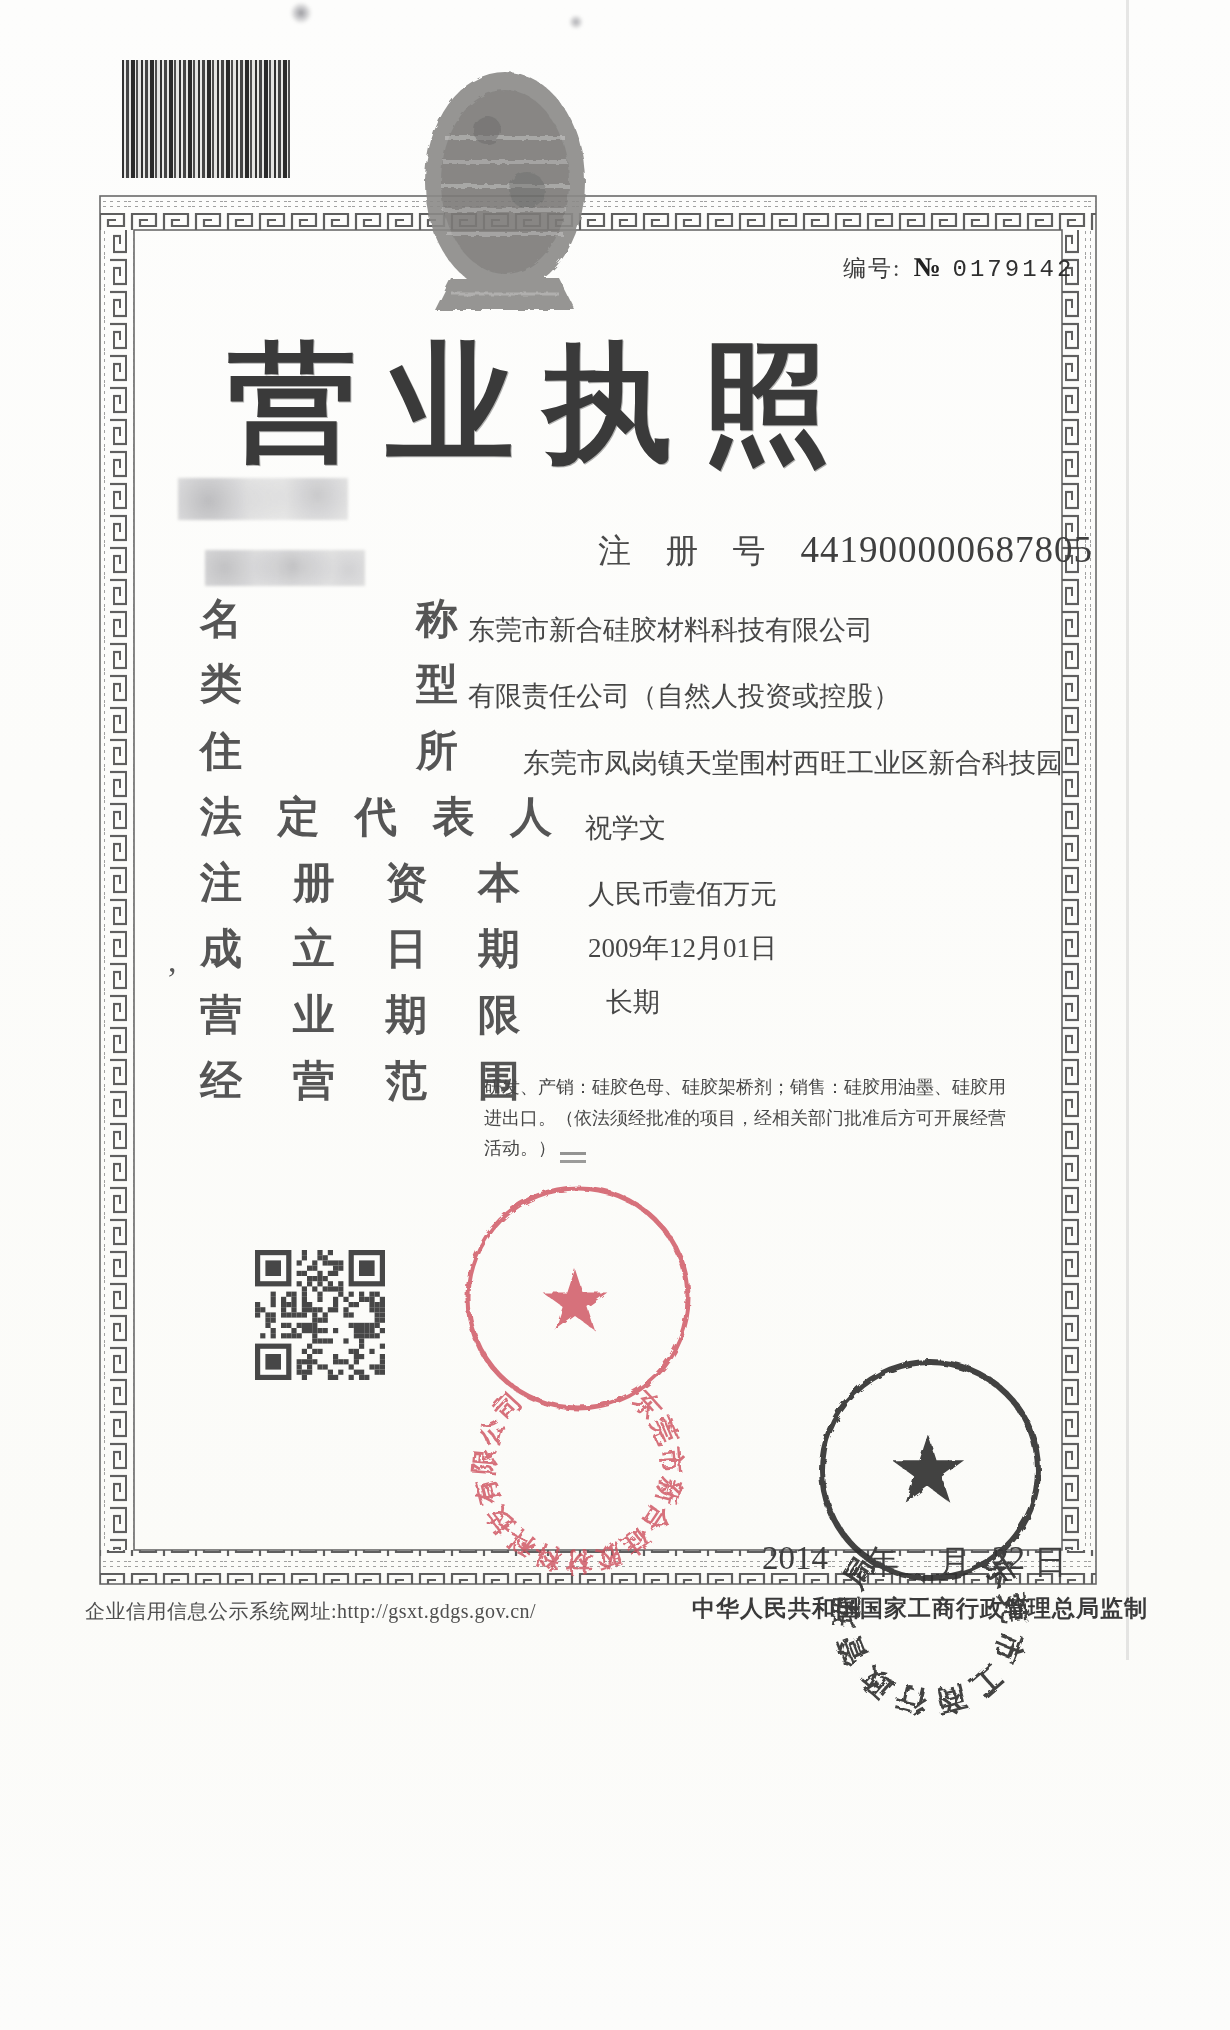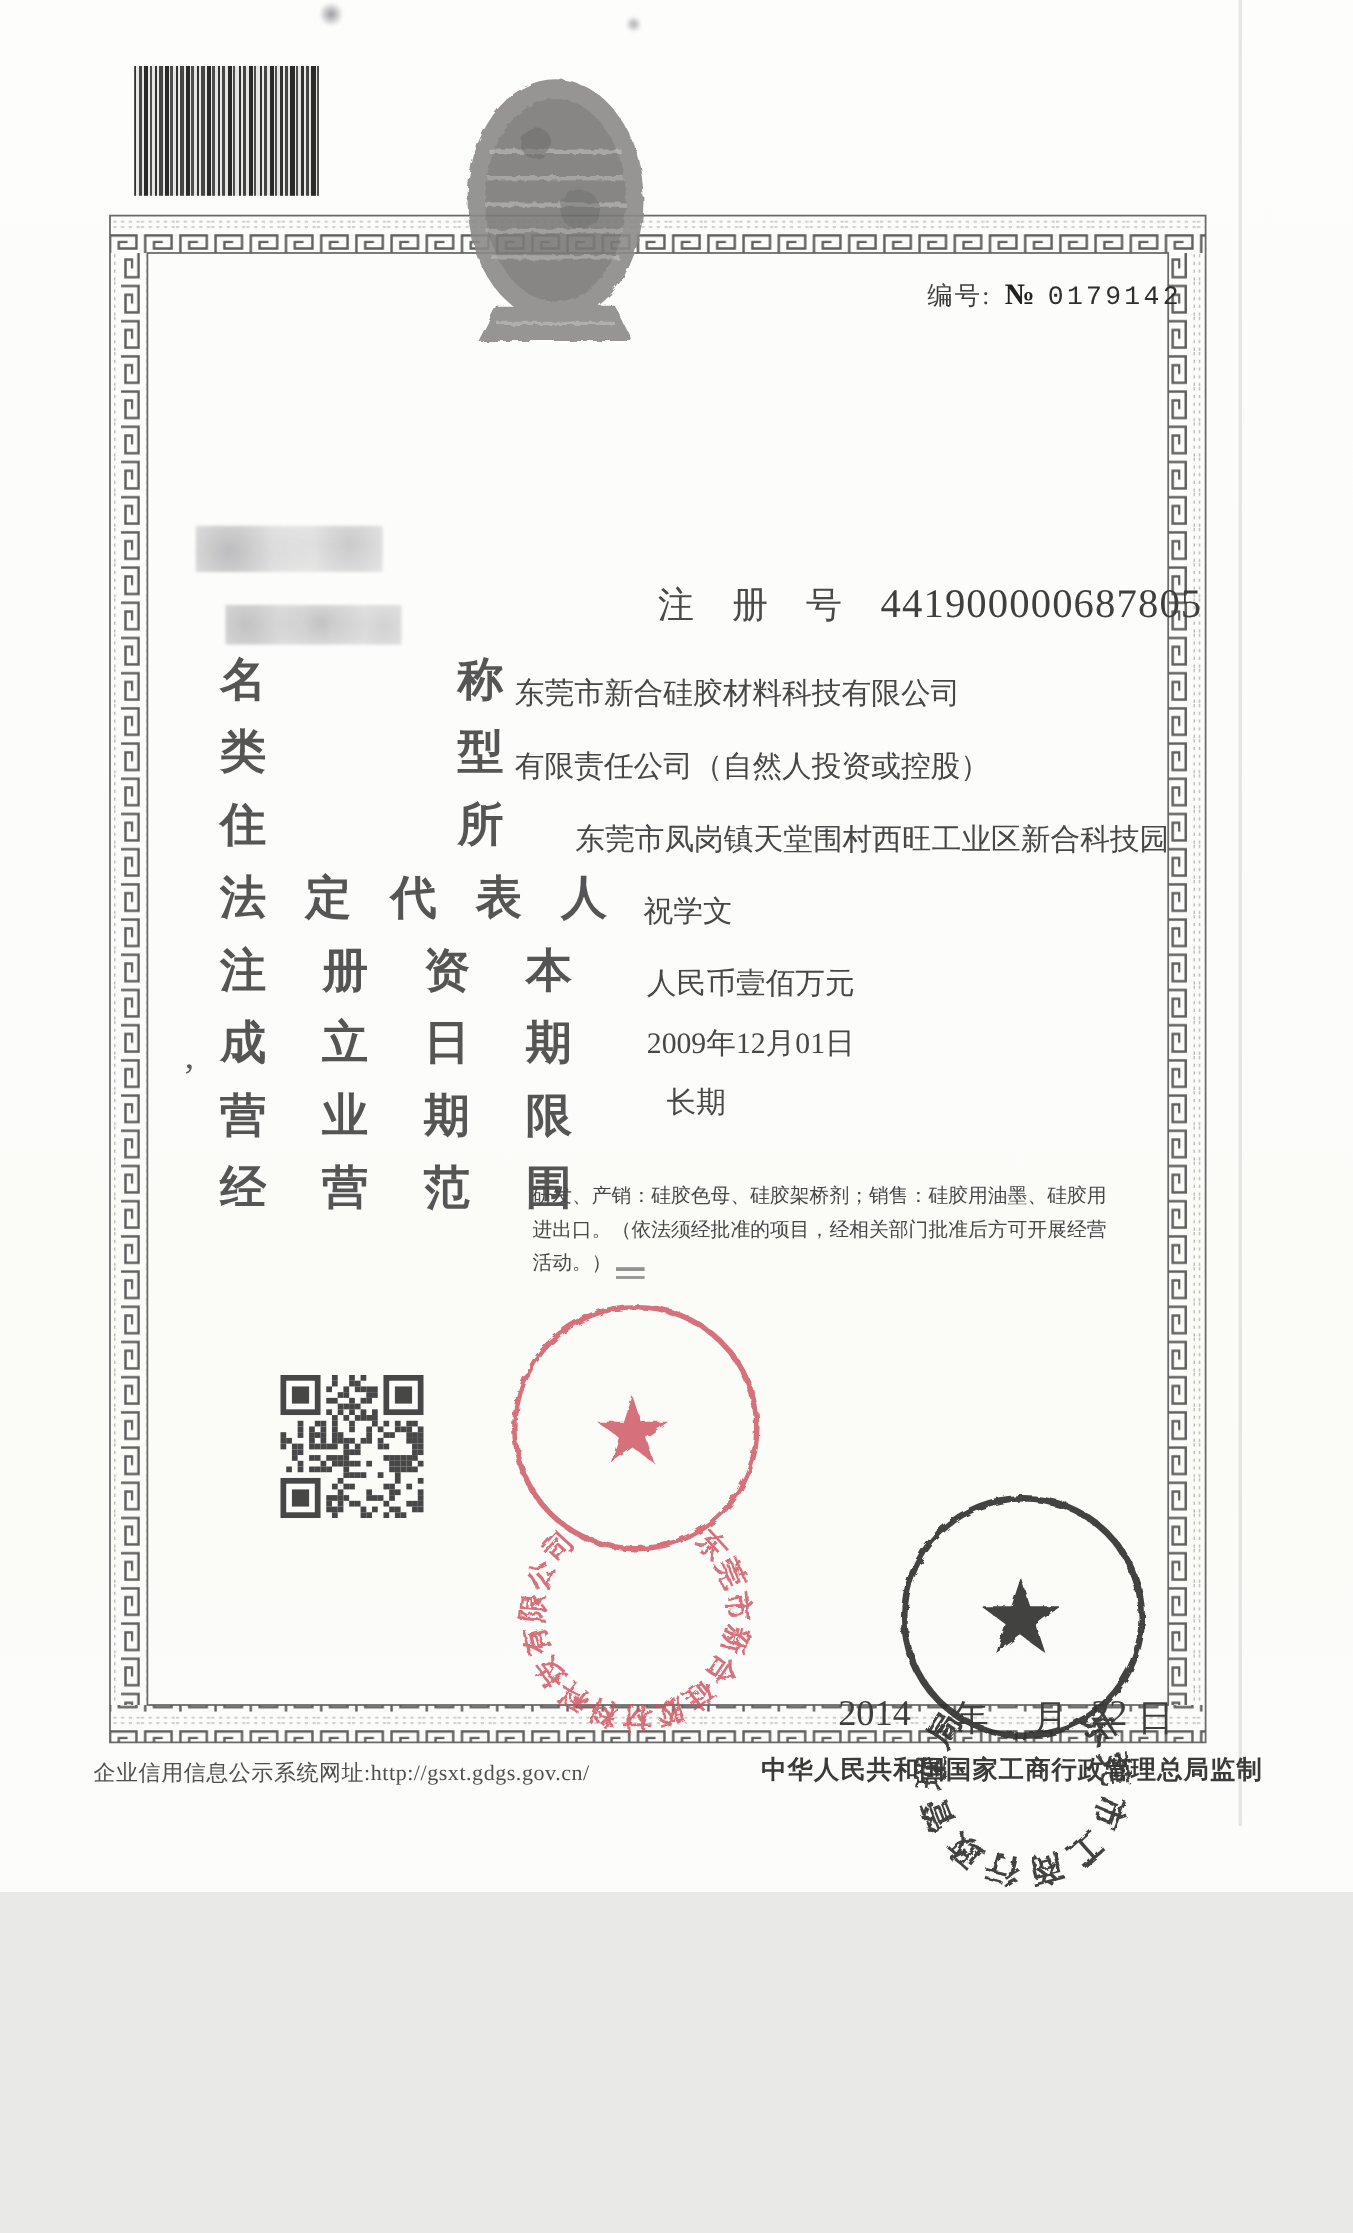--- a/index.html
+++ b/index.html
@@ -1,17 +1,17 @@
 <!DOCTYPE html>
 <html><head>
 <meta charset="utf-8">
 <style>
   html,body{margin:0;padding:0;background:#e9e9e7;}
   #scan{
-    position:relative;width:1230px;height:1720px;margin:0 auto;
+    position:relative;width:1230px;height:2030px;margin:0 auto;
     background:linear-gradient(#fdfdfc, #fbfbf8 78%, #fcfcfb);
     overflow:hidden;
     font-family:"Liberation Serif","DejaVu Serif",serif;
     color:#3e3e3e;
   }
   .abs{position:absolute;}
   
   #barcode{
     left:122px;top:60px;width:168px;height:118px;opacity:.92;
     background:repeating-linear-gradient(90deg,
@@ -340,20 +340,21 @@
   </svg>
 
   <div id="barcode" class="abs"></div>
 
   <div id="serial" class="abs">
     <span class="lbl">编号:</span>
     <span class="mark">№</span>
     <span class="num">0179142</span>
   </div>
 
+  <div id="title" class="abs">营业执照</div>
 
   <div id="regno" class="abs">
     <span class="lbl">注 册 号</span>
     <span class="val">441900000687805</span>
   </div>
 
   <div id="fields">
       <div>
         <div class="field-label" style="top: 598px; width: 258px;">
           <span>名</span>

